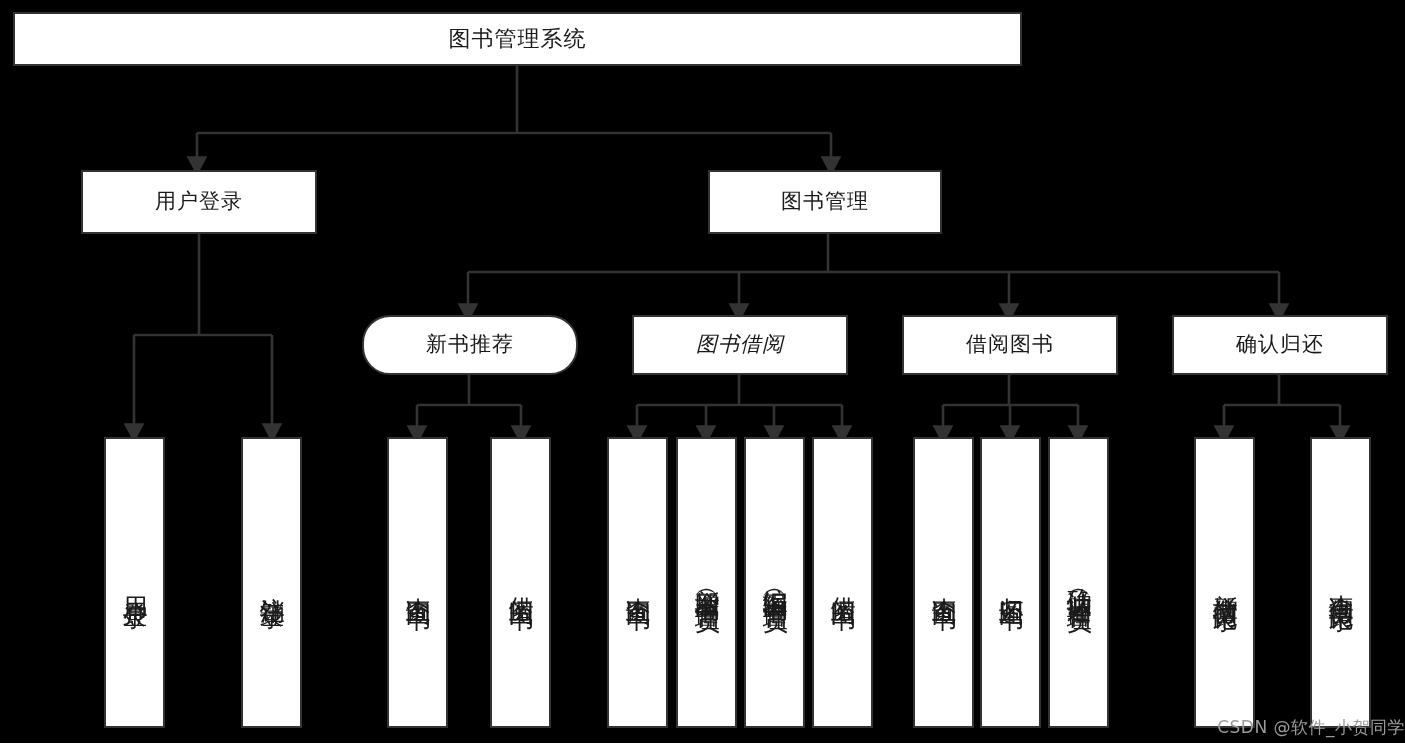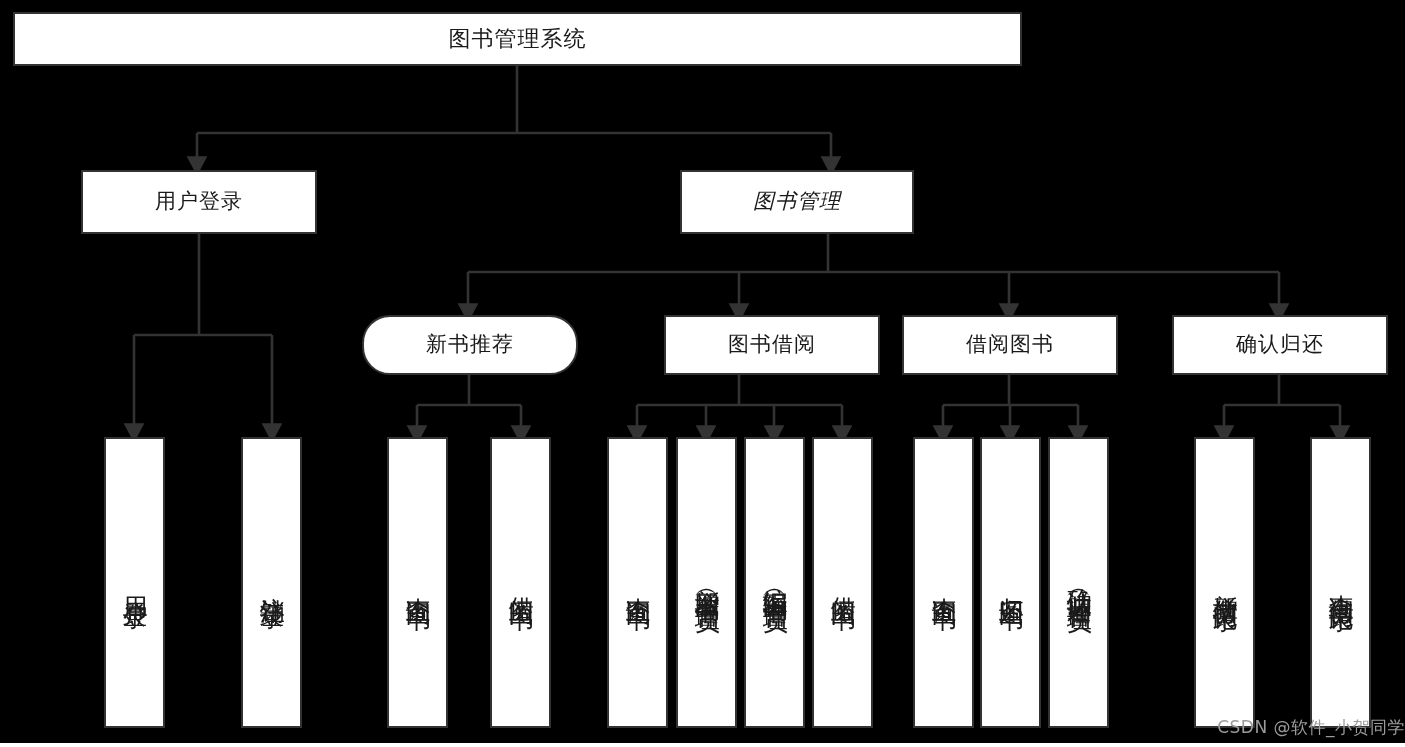--- a/index.html
+++ b/index.html
@@ -137,29 +137,29 @@
   </svg>
 
   <div class="node horiz level0" style="left:13px; top:12px; width:1009px; height:54px;">
     <span class="label">图书管理系统</span>
   </div>
 
   <div class="node horiz" style="left:81px; top:170px; width:236px; height:64px;">
     <span class="label">用户登录</span>
   </div>
 
-  <div class="node horiz" style="left:680px; top:170px; width:234px; height:64px;font-style:italic;">
+  <div class="node horiz" style="left:708px; top:170px; width:234px; height:64px;">
     <span class="label">图书管理</span>
   </div>
 
   <div class="node horiz" style="left:362px; top:315px; width:216px; height:60px;border-radius:28px;">
     <span class="label">新书推荐</span>
   </div>
 
-  <div class="node horiz" style="left:664px; top:315px; width:216px; height:60px;">
+  <div class="node horiz" style="left:632px; top:315px; width:216px; height:60px;font-style:italic;">
     <span class="label">图书借阅</span>
   </div>
 
   <div class="node horiz" style="left:902px; top:315px; width:216px; height:60px;">
     <span class="label">借阅图书</span>
   </div>
 
   <div class="node horiz" style="left:1172px; top:315px; width:216px; height:60px;">
     <span class="label">确认归还</span>
   </div>

